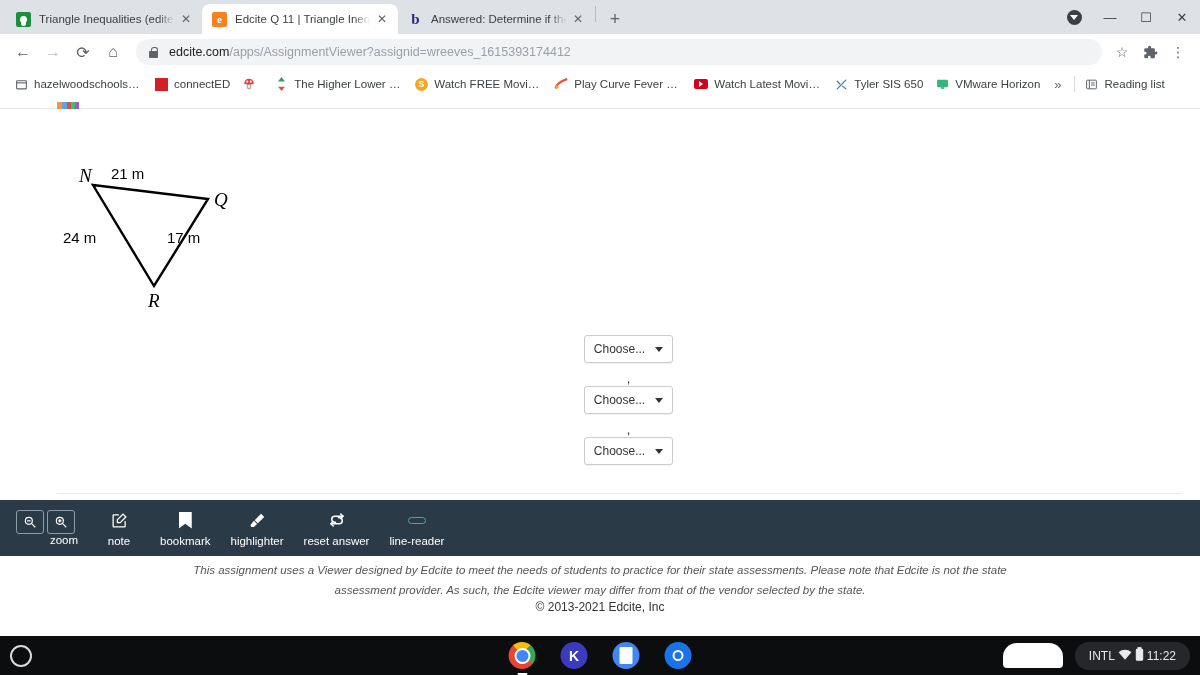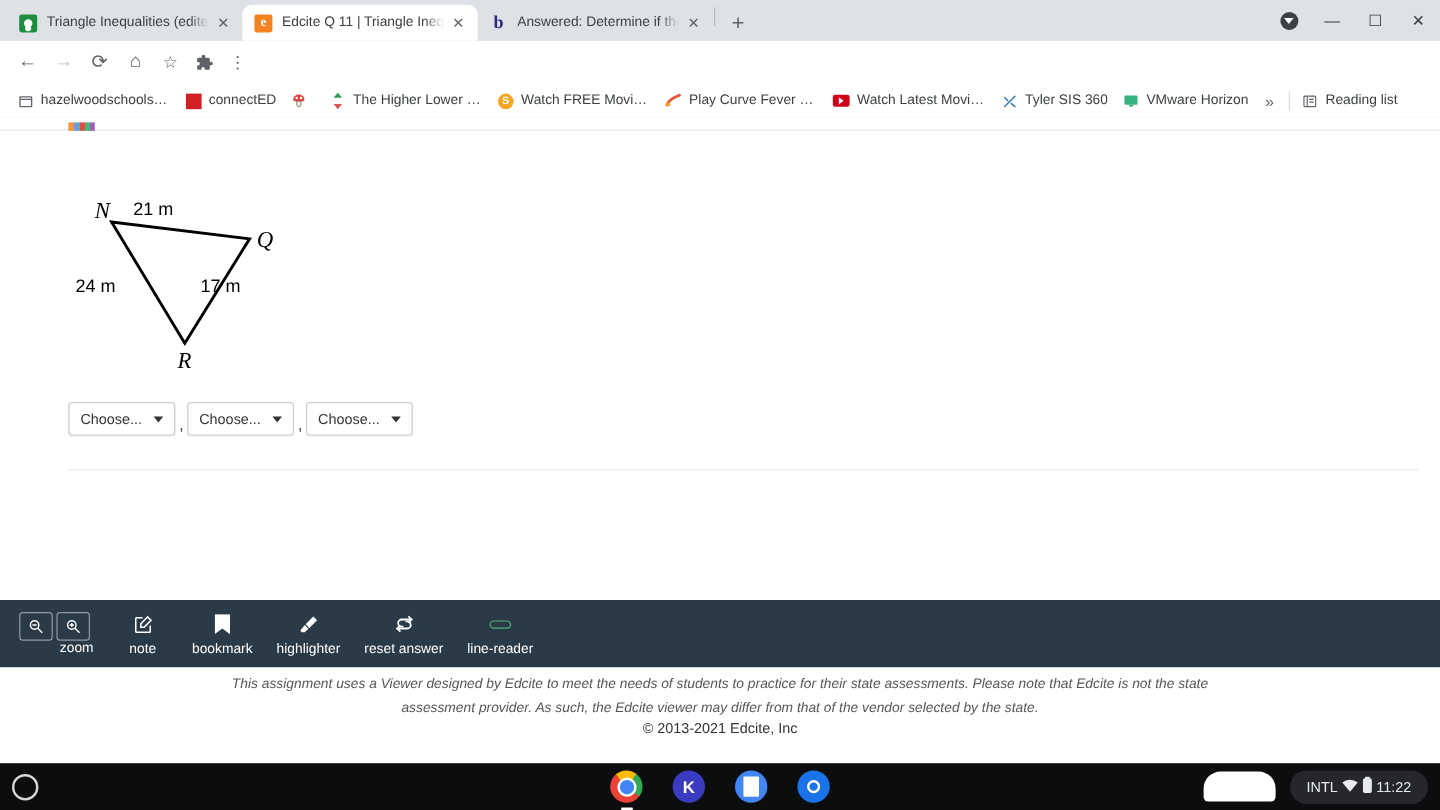--- a/index.html
+++ b/index.html
@@ -85,21 +85,21 @@
   .edcite-logo-strip { height: 10px; position: relative; }
   .edcite-logo-strip::after { content: ""; position: absolute; left: 57px; top: 4px;
       width: 22px; height: 7px; background:
         linear-gradient(90deg,#f58220 0 22%, #4a90d9 22% 44%, #c0392b 44% 62%, #27ae60 62% 82%, #8e44ad 82% 100%);
       opacity: .85; }
   .hr-top { border-top: 1px solid #e6e6e6; }
 
   .question { padding: 38px 0 0 57px; }
   .q-text { font-size: 13.5px; color: #333; }
   .tri-wrap { margin-top: 18px; width: 260px; height: 150px; position: relative; }
-  .choices { display: flex; align-items: center; margin-top: 20px; }
+  .choices { display: flex; align-items: center; margin-top: 20px; flex-direction: column; }
   .choose {
     height: 28px; min-width: 86px; border: 1px solid #ccc; border-radius: 3px;
     background: #fff; box-shadow: 0 1px 1px rgba(0,0,0,.06);
     display: flex; align-items: center; justify-content: space-between;
     padding: 0 9px; font-size: 12px; color: #333;
   }
   .caret { width: 0; height: 0; border-left: 4px solid transparent;
            border-right: 4px solid transparent; border-top: 5px solid #333; margin-left: 10px; }
   .comma { font-size: 13px; color: #333; margin: 0 3px; padding-top: 8px; }
   .divider-line { margin: 28px 0 0 57px; width: 1125px; border-top: 1px solid #eaeaea; }
@@ -191,20 +191,24 @@
       <div class="win-btn">✕</div>
     </div>
   </div>
 
   <div class="toolbar">
     <div class="nav-btn">←</div>
     <div class="nav-btn disabled">→</div>
     <div class="nav-btn">⟳</div>
     <div class="nav-btn">⌂</div>
 
+    <div class="omnibox">
+      <span class="lock"></span>
+      <span class="url"><b>edcite.com</b><span>/apps/AssignmentViewer?assignid=wreeves_1615393174412</span></span>
+    </div>
 
     <div class="tb-icon">☆</div>
     <div class="tb-icon">
       <svg width="15" height="15" viewBox="0 0 24 24" fill="#5f6368">
           <path d="M20.5 11H19V7a2 2 0 0 0-2-2h-4V3.5a2.5 2.5 0 0 0-5 0V5H4a2 2 0 0 0-2 2v3.8h1.5a2.2 2.2 0 0 1 0 4.4H2V19a2 2 0 0 0 2 2h3.8v-1.5a2.2 2.2 0 0 1 4.4 0V21H17a2 2 0 0 0 2-2v-4h1.5a2.5 2.5 0 0 0 0-5z"></path>
         </svg>
     </div>
     <div class="tb-icon">⋮</div>
   </div>
 
@@ -275,21 +279,21 @@
     </div>
 
     <div class="bm">
       <span class="bm-ico">
         <svg width="13" height="13" viewBox="0 0 24 24" fill="none" stroke="#2b7bb9" stroke-width="2.2" stroke-linecap="round">
             <path d="M4 20L20 4"></path>
             <path d="M4 6l5 5"></path>
             <path d="M14 15l6 5"></path>
           </svg>
       </span>
-      <span class="bm-label">Tyler SIS 360</span>
+      <span class="bm-label">Tyler SIS 650</span>
     </div>
 
     <div class="bm">
       <span class="bm-ico">
         <svg width="13" height="13" viewBox="0 0 24 24">
             <rect x="2" y="3" width="20" height="14" rx="1.5" fill="#36b37e"></rect>
             <rect x="9" y="17" width="6" height="3" fill="#36b37e"></rect>
           </svg>
       </span>
       <span class="bm-label">VMware Horizon</span>

